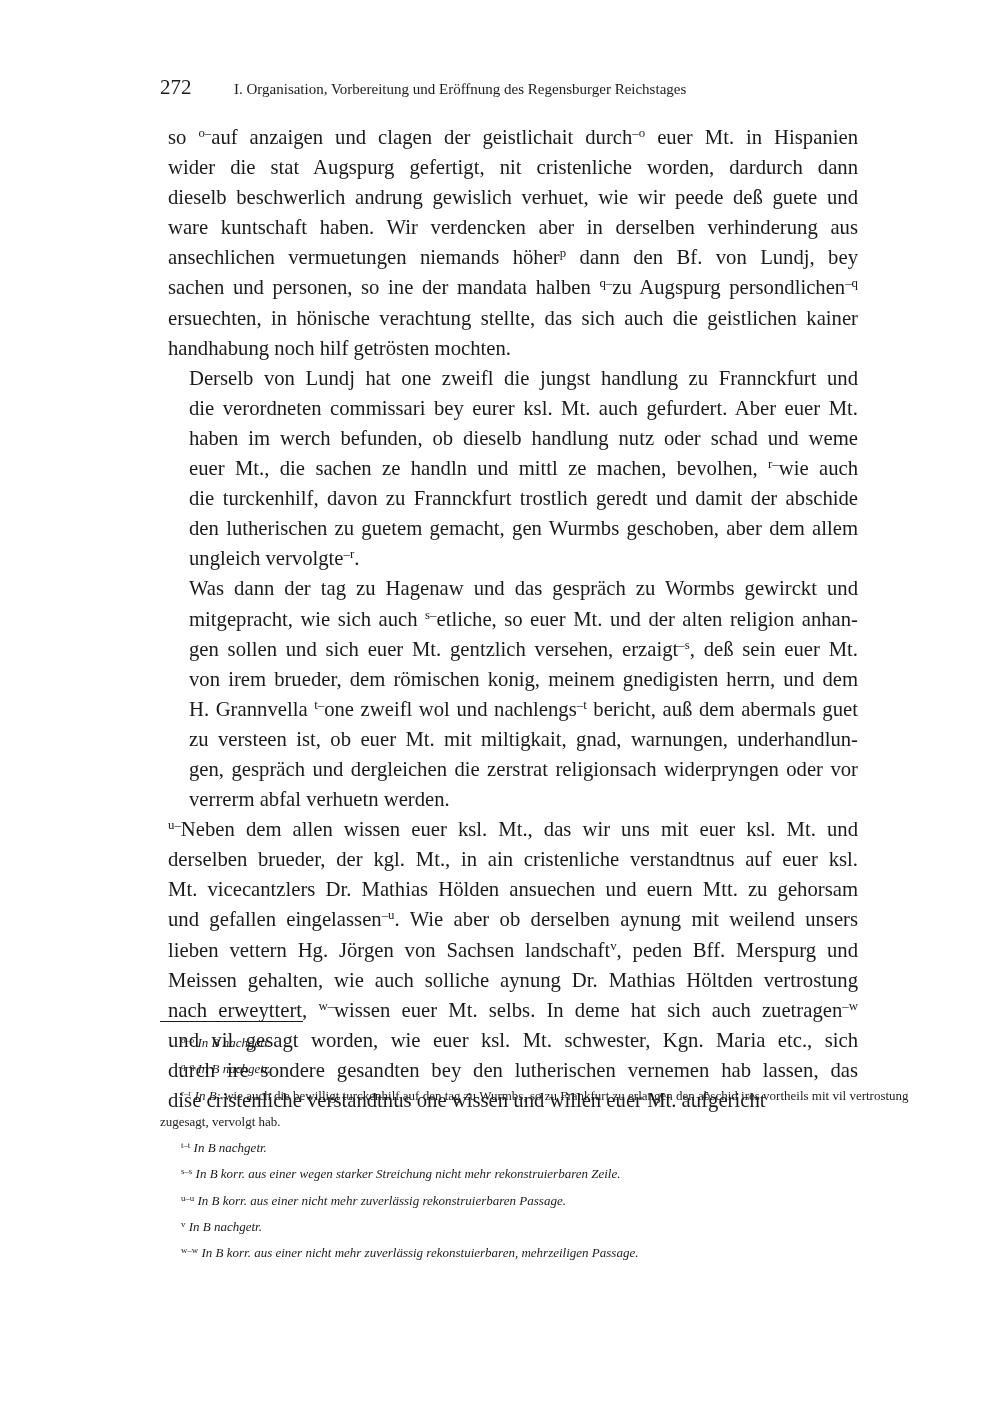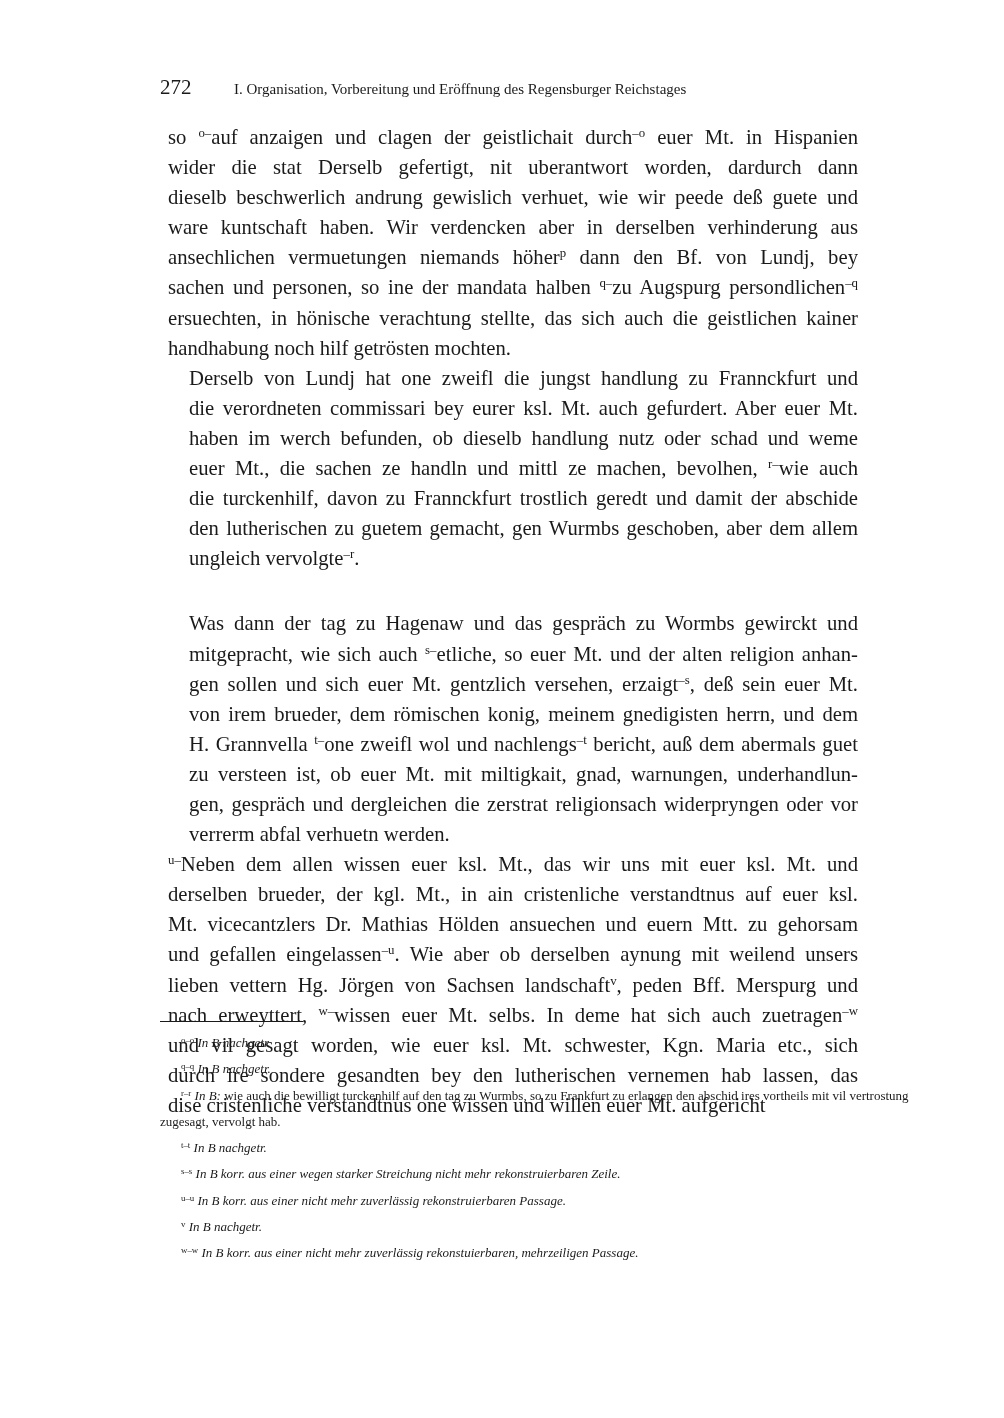--- a/index.html
+++ b/index.html
@@ -115,53 +115,54 @@
 <div class="page">
   <div class="content">
 
     <div class="runhead">
       <span class="folio">272</span><span class="title">I. Organisation, Vorbereitung und Eröffnung des Regensburger Reichstages</span>
     </div>
 
     <div class="body-text" id="body-text">
         <p>
           <span class="ln">so <sup class="fn">o–</sup>auf anzaigen und clagen der geistlichait durch<sup class="fn">–o</sup> euer Mt. in Hispanien</span>
-          <span class="ln">wider die stat Derselb gefertigt, nit uberantwort worden, dardurch dann</span>
+          <span class="ln">wider die stat Augspurg gefertigt, nit cristenliche worden, dardurch dann</span>
           <span class="ln">dieselb beschwerlich andrung gewislich verhuet, wie wir peede deß guete und</span>
           <span class="ln">ware kuntschaft haben. Wir verdencken aber in derselben verhinderung aus</span>
           <span class="ln">ansechlichen vermuetungen niemands höher<sup class="fn">p</sup> dann den Bf. von Lundj, bey</span>
           <span class="ln">sachen und personen, so ine der mandata halben <sup class="fn">q–</sup>zu Augspurg persondlichen<sup class="fn">–q</sup></span>
           <span class="ln">ersuechten, in hönische verachtung stellte, das sich auch die geistlichen kainer</span>
           <span class="ln last">handhabung noch hilf getrösten mochten.</span>
         </p>
         <p class="indent">
           <span class="ln" style="text-indent: 21px;">Derselb von Lundj hat one zweifl die jungst handlung zu Frannckfurt und</span>
           <span class="ln">die verordneten commissari bey eurer ksl. Mt. auch gefurdert. Aber euer Mt.</span>
           <span class="ln">haben im werch befunden, ob dieselb handlung nutz oder schad und weme</span>
           <span class="ln">euer Mt., die sachen ze handln und mittl ze machen, bevolhen, <sup class="fn">r–</sup>wie auch</span>
           <span class="ln">die turckenhilf, davon zu Frannckfurt trostlich geredt und damit der abschide</span>
           <span class="ln">den lutherischen zu guetem gemacht, gen Wurmbs geschoben, aber dem allem</span>
           <span class="ln last">ungleich vervolgte<sup class="fn">–r</sup>.</span>
         </p>
         <p class="indent">
-          <span class="ln" style="text-indent: 21px; margin-top: 35px;">Was dann der tag zu Hagenaw und das gespräch zu Wormbs gewirckt und</span>
+          <span class="ln" style="text-indent: 21px;">Was dann der tag zu Hagenaw und das gespräch zu Wormbs gewirckt und</span>
           <span class="ln">mitgepracht, wie sich auch <sup class="fn">s–</sup>etliche, so euer Mt. und der alten religion anhan-</span>
           <span class="ln">gen sollen und sich euer Mt. gentzlich versehen, erzaigt<sup class="fn">–s</sup>, deß sein euer Mt.</span>
           <span class="ln">von irem brueder, dem römischen konig, meinem gnedigisten herrn, und dem</span>
           <span class="ln">H. Grannvella <sup class="fn">t–</sup>one zweifl wol und nachlengs<sup class="fn">–t</sup> bericht, auß dem abermals guet</span>
           <span class="ln">zu versteen ist, ob euer Mt. mit miltigkait, gnad, warnungen, underhandlun-</span>
           <span class="ln">gen, gespräch und dergleichen die zerstrat religionsach widerpryngen oder vor</span>
           <span class="ln last">verrerm abfal verhuetn werden.</span>
         </p>
         <p>
           <span class="ln"><sup class="fn">u–</sup>Neben dem allen wissen euer ksl. Mt., das wir uns mit euer ksl. Mt. und</span>
           <span class="ln">derselben brueder, der kgl. Mt., in ain cristenliche verstandtnus auf euer ksl.</span>
           <span class="ln">Mt. vicecantzlers Dr. Mathias Hölden ansuechen und euern Mtt. zu gehorsam</span>
           <span class="ln">und gefallen eingelassen<sup class="fn">–u</sup>. Wie aber ob derselben aynung mit weilend unsers</span>
           <span class="ln">lieben vettern Hg. Jörgen von Sachsen landschaft<sup class="fn">v</sup>, peden Bff. Merspurg und</span>
+          <span class="ln">Meissen gehalten, wie auch solliche aynung Dr. Mathias Höltden vertrostung</span>
           <span class="ln">nach erweyttert, <sup class="fn">w–</sup>wissen euer Mt. selbs. In deme hat sich auch zuetragen<sup class="fn">–w</sup></span>
           <span class="ln">und vil gesagt worden, wie euer ksl. Mt. schwester, Kgn. Maria etc., sich</span>
           <span class="ln">durch ire sondere gesandten bey den lutherischen vernemen hab lassen, das</span>
           <span class="ln last">dise cristenliche verstandtnus one wissen und willen euer Mt. aufgericht</span>
         </p>
       </div>
 
     <div class="fn-rule"></div>
 
     <div class="footnotes" id="footnotes">

